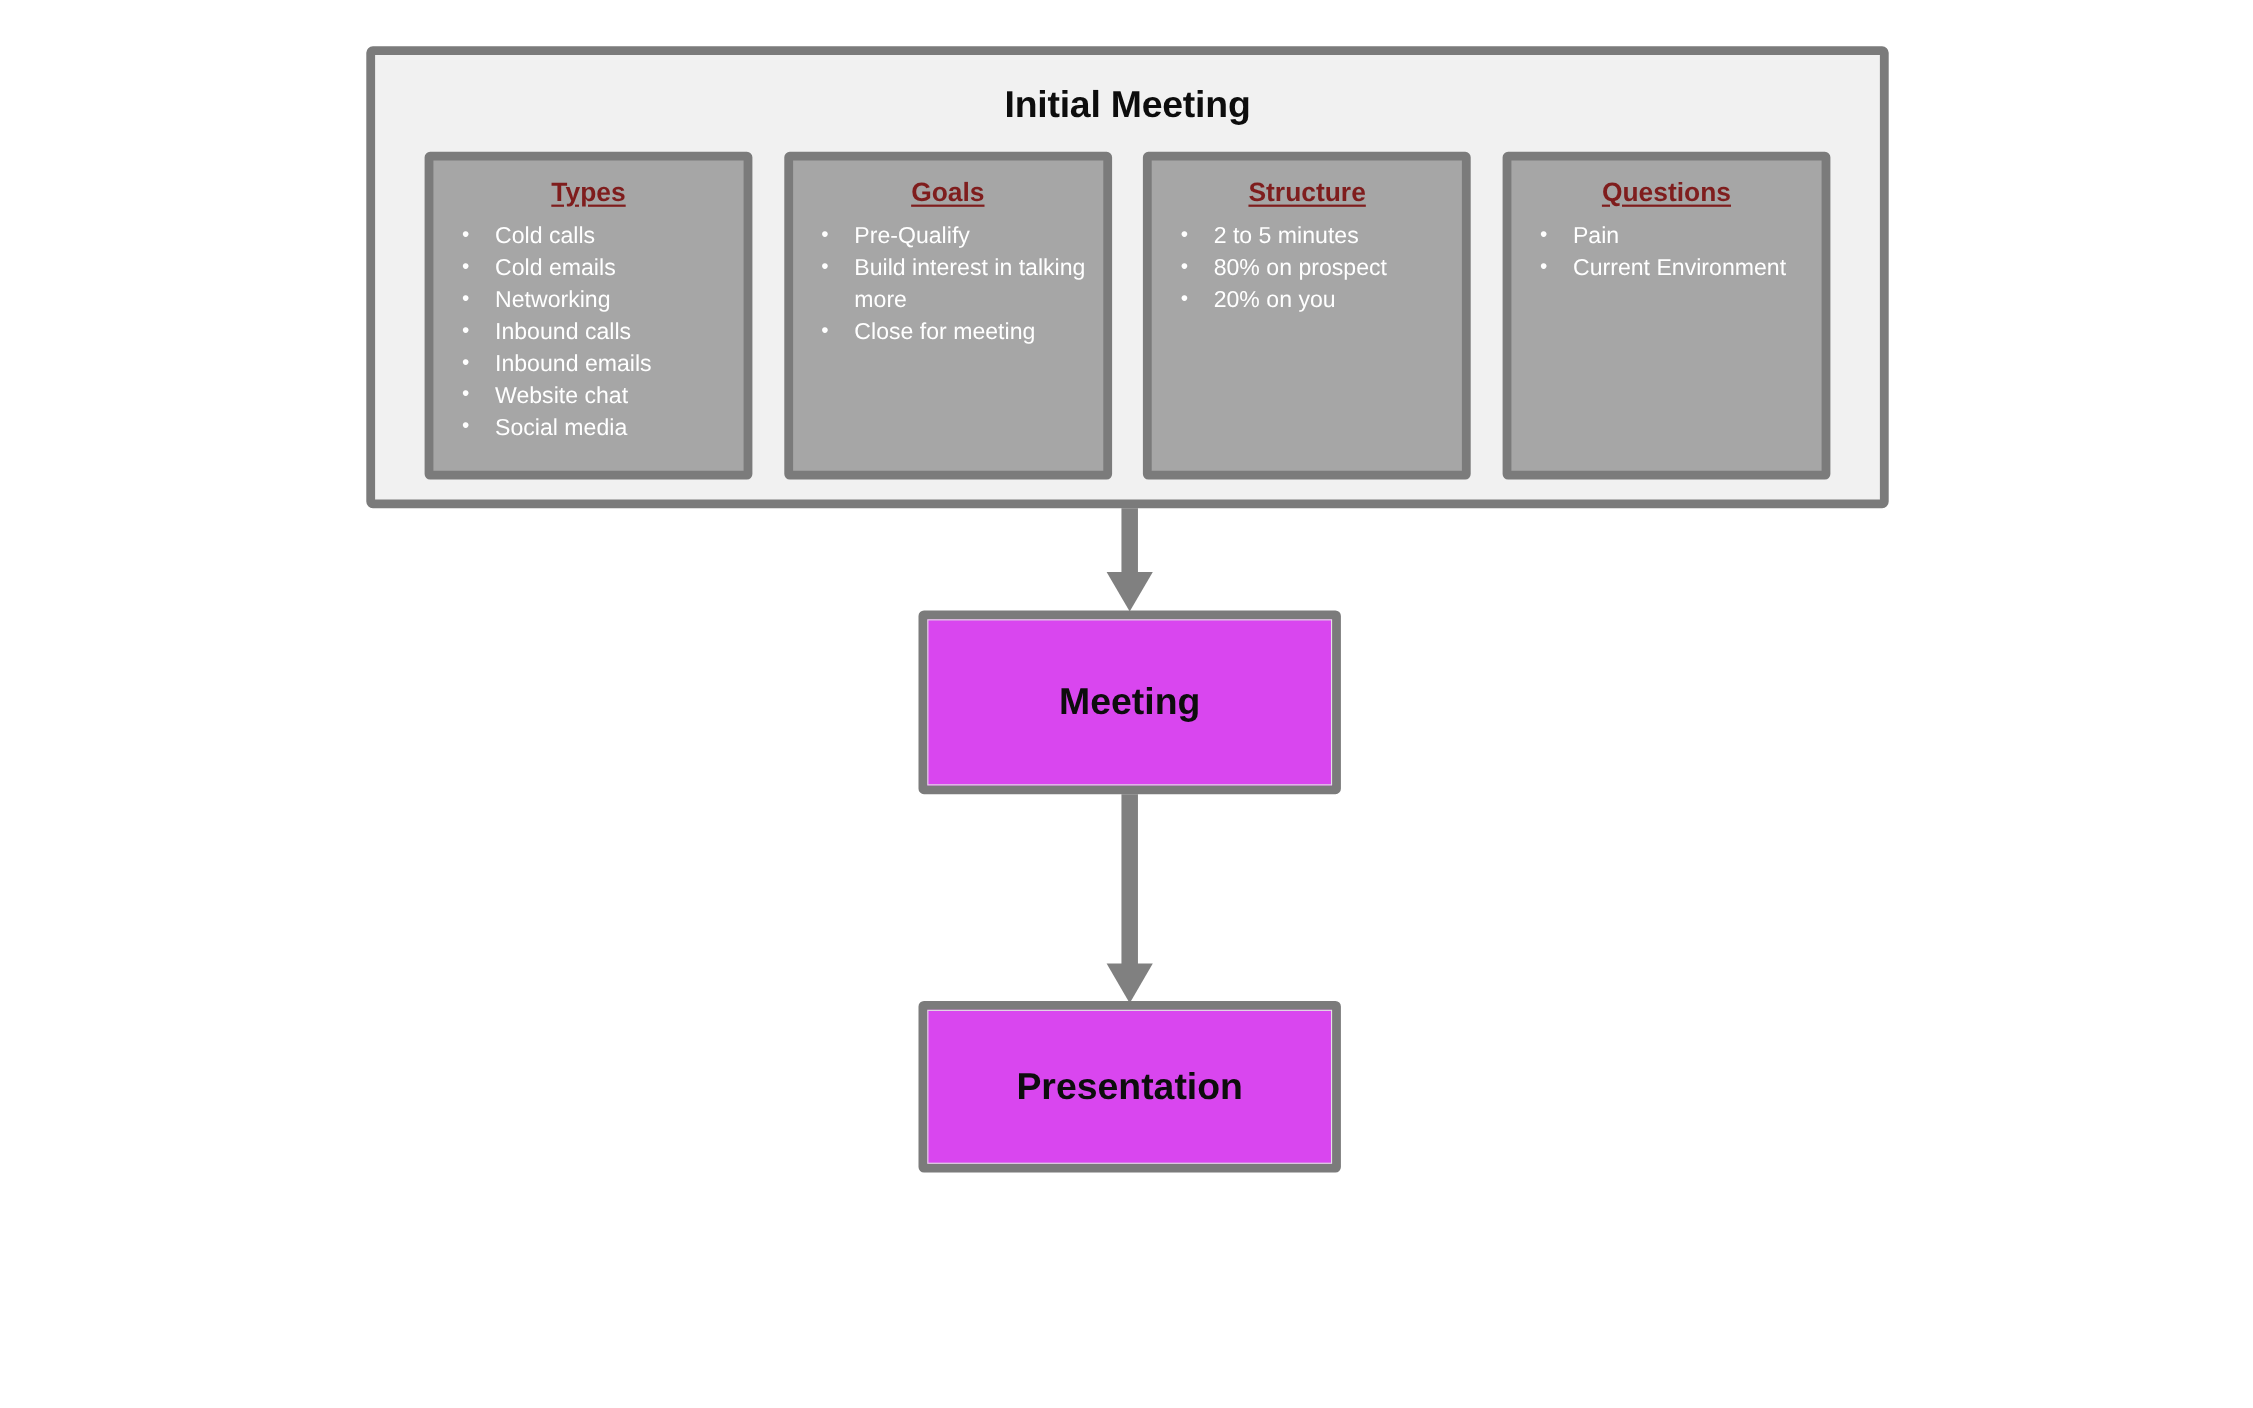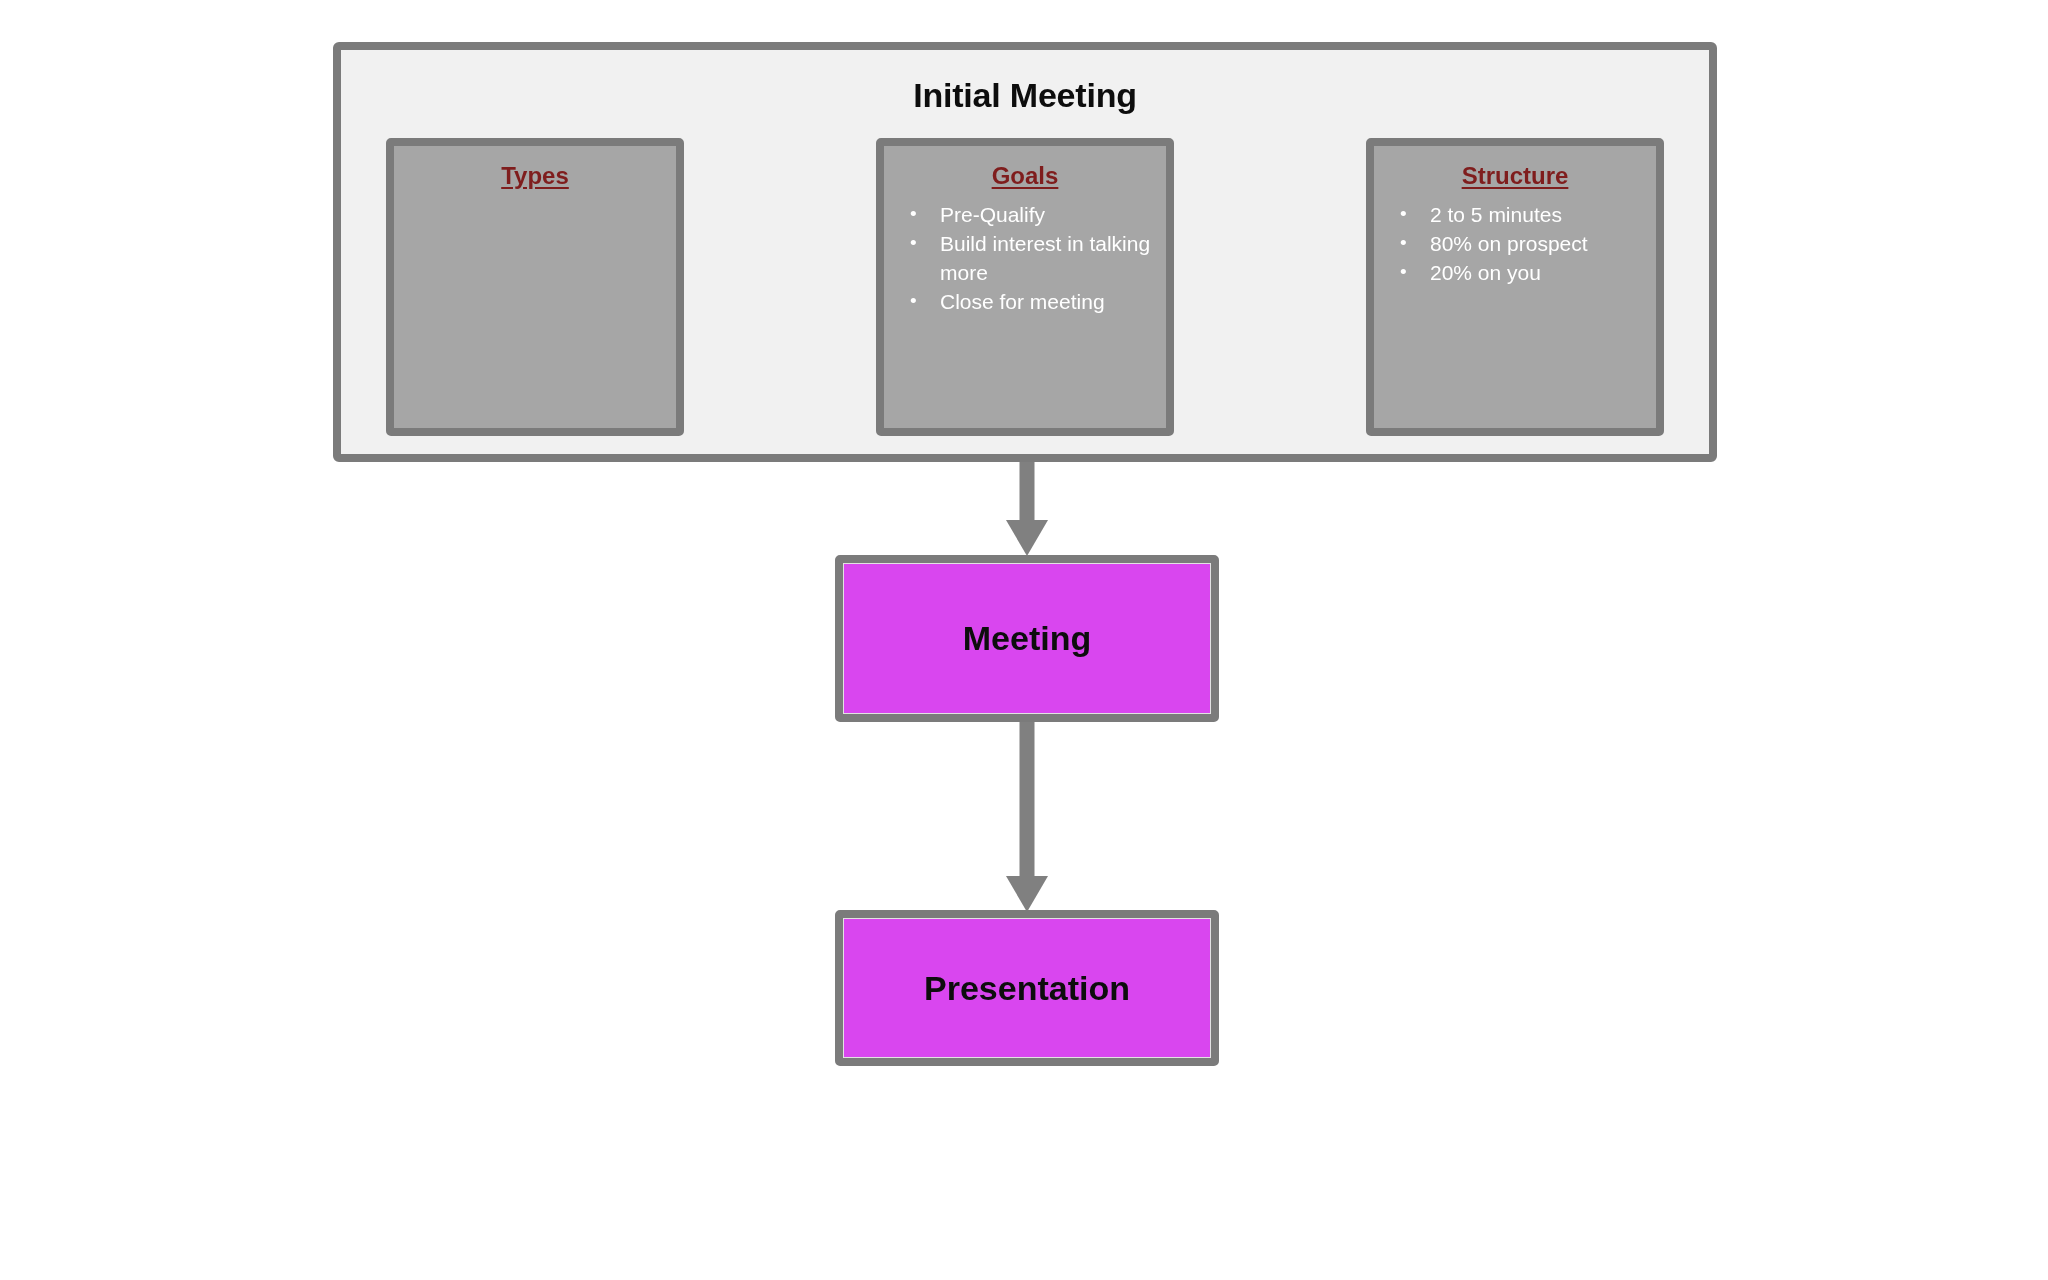--- a/index.html
+++ b/index.html
@@ -179,40 +179,56 @@
 <body>
 
 <div id="initial-contact-container">
 
   <div id="initial-contact-title">Initial Meeting</div>
 
   <div id="subpanels-row">
 
     <div class="subpanel">
       <div class="subpanel-title">Types</div>
+      <ul class="subpanel-list">
+        <li>Cold calls</li>
+        <li>Cold emails</li>
+        <li>Networking</li>
+        <li>Inbound calls</li>
+        <li>Inbound emails</li>
+        <li>Website chat</li>
+        <li>Social media</li>
+      </ul>
     </div>
 
     <div class="subpanel">
       <div class="subpanel-title">Goals</div>
       <ul class="subpanel-list">
         <li>Pre-Qualify</li>
         <li>Build interest in talking more</li>
         <li>Close for meeting</li>
       </ul>
     </div>
 
     <div class="subpanel">
       <div class="subpanel-title">Structure</div>
       <ul class="subpanel-list">
         <li>2 to 5 minutes</li>
         <li>80% on prospect</li>
         <li>20% on you</li>
       </ul>
     </div>
 
+    <div class="subpanel">
+      <div class="subpanel-title">Questions</div>
+      <ul class="subpanel-list">
+        <li>Pain</li>
+        <li>Current Environment</li>
+      </ul>
+    </div>
 
   </div>
 </div>
 
 <div class="arrow" id="arrow-container-to-meeting">
   <div class="arrow-shaft"></div>
   <div class="arrow-head"></div>
 </div>
 
 <div class="flow-box" id="meeting-box">

